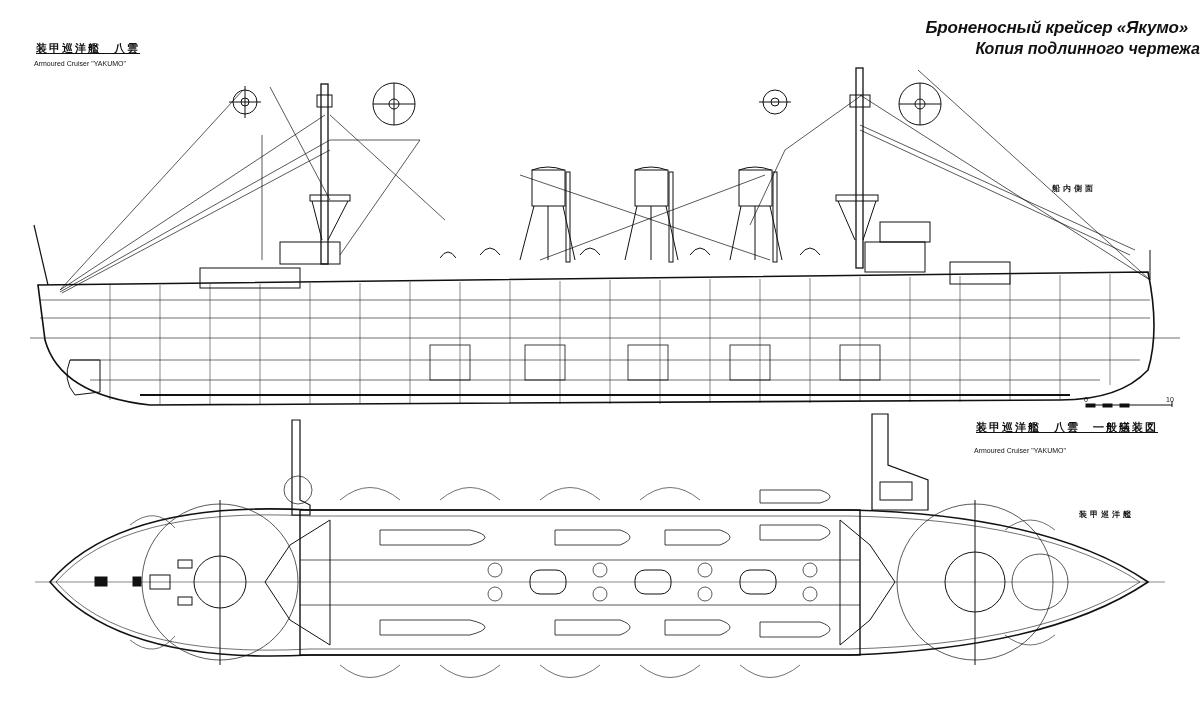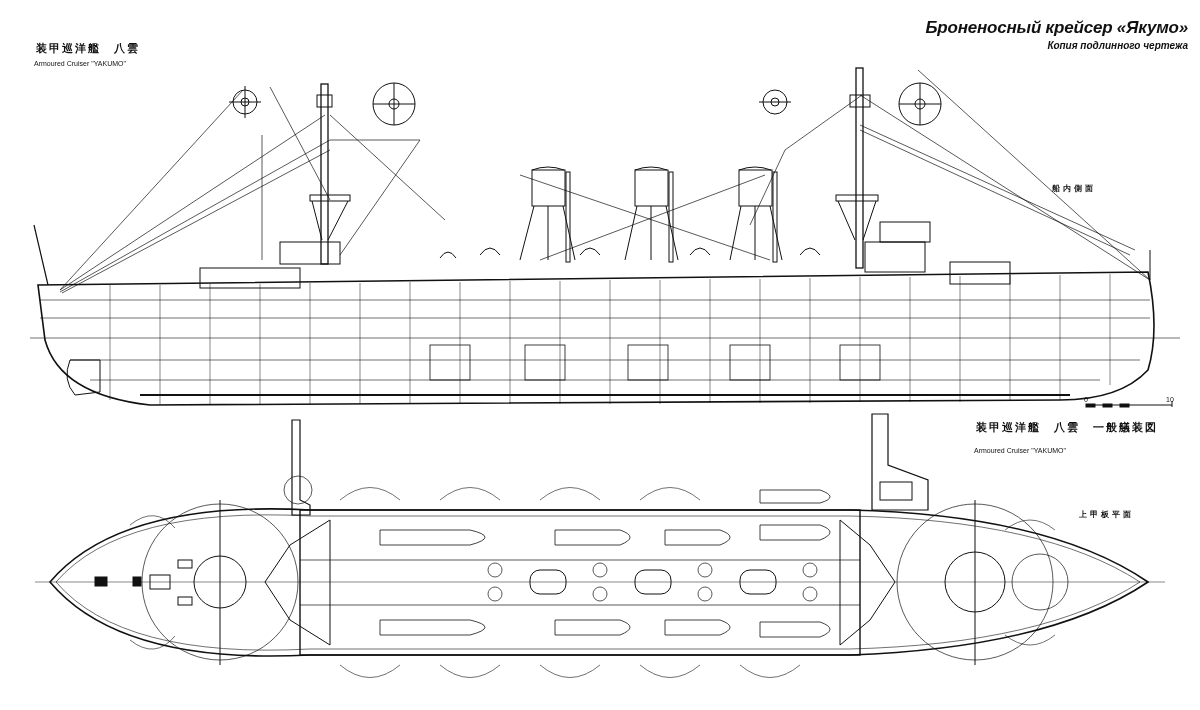--- a/index.html
+++ b/index.html
@@ -1,20 +1,20 @@
 <!DOCTYPE html>
 <html><head>
 <meta charset="utf-8">
 <style>
   html, body { margin:0; padding:0; background:#ffffff; }
   body { width:1200px; height:710px; position:relative; overflow:hidden; font-family:"Liberation Sans", sans-serif; color:#111; }
   .abs { position:absolute; }
   .title-ru { right:12px; top:18px; font-size:17px; font-weight:bold; font-style:italic; text-align:right; letter-spacing:-0.2px; }
-  .subtitle-ru { right:12px; top:40px; font-size:10px; font-weight:bold; font-style:italic; }
-  .jp-title { font-size:11px; font-weight:bold; letter-spacing:2px; font-family:"DejaVu Sans", sans-serif; }
+  .subtitle-ru { right:0; top:40px; font-size:16px; font-weight:bold; font-style:italic; }
+  .jp-title { font-size:11px; font-weight:bold; letter-spacing:2px; font-family:"DejaVu Sans", sans-serif;text-decoration:underline; }
   .en-sub { font-size:7px; font-family:"Liberation Sans", sans-serif; }
   .label-jp { font-size:8px; font-weight:bold; letter-spacing:3px; font-family:"DejaVu Sans", sans-serif; }
   .scale-text { font-size:7px; font-family:"Liberation Sans", sans-serif; }
   svg { position:absolute; left:0; top:0; }
 </style>
 </head>
 <body>
 
 <div class="abs title-ru">Броненосный крейсер «Якумо»</div>
 <div class="abs subtitle-ru">Копия подлинного чертежа</div>
@@ -23,21 +23,21 @@
 <div class="abs en-sub" style="left:34px; top:60px;">Armoured Cruiser  "YAKUMO"</div>
 
 <div class="abs label-jp" style="left:1052px; top:183px;">船内側面</div>
 
 <div class="abs scale-text" style="left:1084px; top:396px;">0</div>
 <div class="abs scale-text" style="left:1166px; top:396px;">10</div>
 
 <div class="abs jp-title" style="left:976px; top:420px;">装甲巡洋艦　八雲　一般艤装図</div>
 <div class="abs en-sub" style="left:974px; top:447px;">Armoured Cruiser  "YAKUMO"</div>
 
-<div class="abs label-jp" style="left:1079px; top:509px;">上甲板平面</div>
+<div class="abs label-jp" style="left:1079px; top:509px;">装甲巡洋艦</div>
 
 <svg width="1200" height="710" viewBox="0 0 1200 710" fill="none" stroke="#111" stroke-width="1">
 
   <g>
 
     <g stroke-width="0.7">
       <line x1="60" y1="290" x2="243" y2="90"></line>
       <line x1="60" y1="290" x2="325" y2="115"></line>
       <line x1="60" y1="292" x2="330" y2="140"></line>
       <line x1="62" y1="293" x2="330" y2="150"></line>

